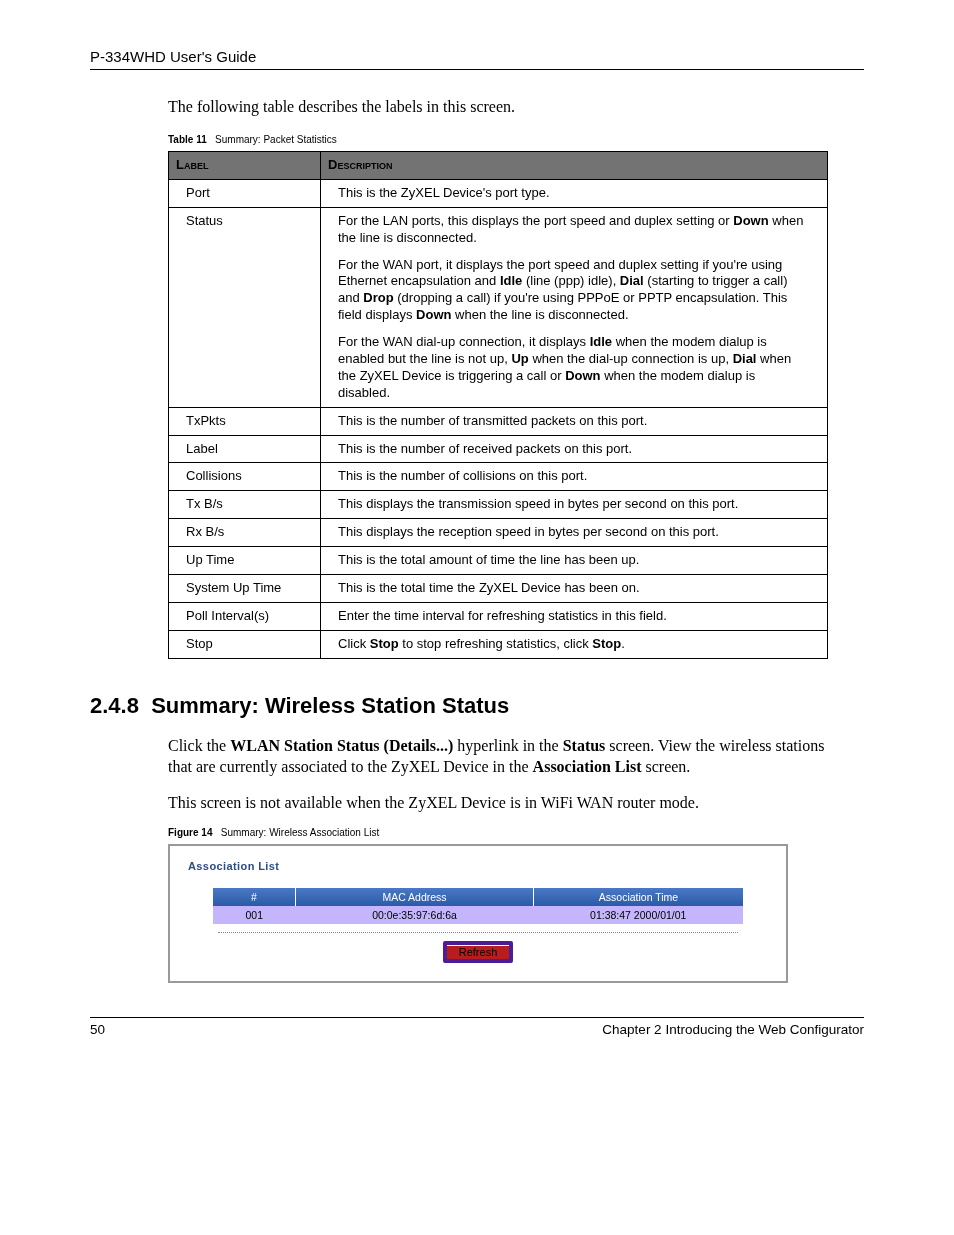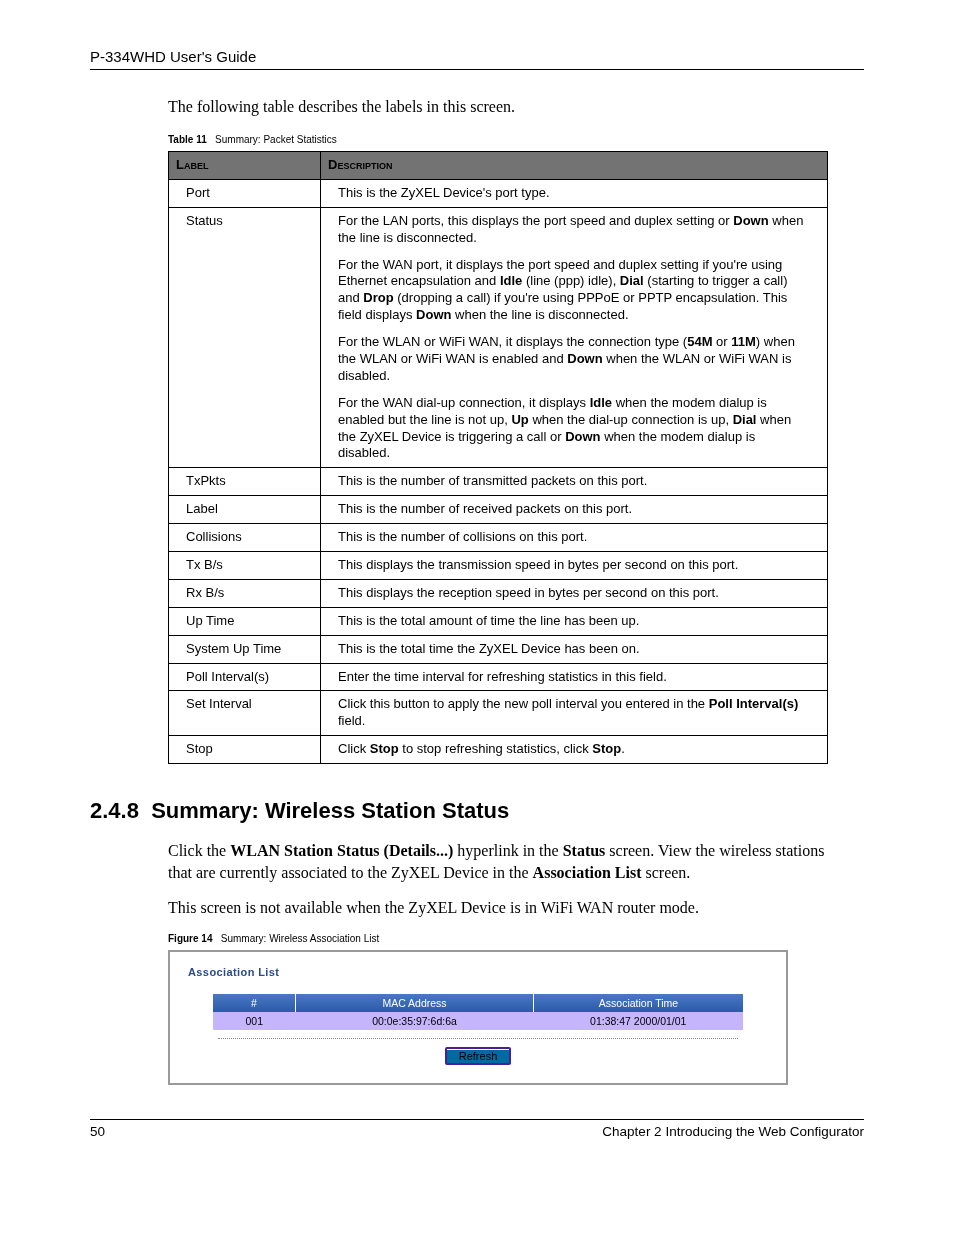--- a/index.html
+++ b/index.html
@@ -107,22 +107,22 @@
     width: 520px;
     margin: 8px auto 8px auto;
     border-top: 1px dotted #888;
     height: 0;
   }
   .refresh-wrap { text-align: center; margin-top: 2px; }
   .refresh-btn {
     font-family: Arial, sans-serif;
     font-size: 11px;
     padding: 1px 12px;
-    background: #0369a1;
-    border: 2px solid #4c1d95;
+    background: #b91c1c;
+    border: 4px solid #4c1d95;
     border-radius: 2px;
     box-shadow: inset 0 1px 0 #fff;
   }
   .footer {
     margin-top: 34px;
     border-top: 1px solid #000;
     padding-top: 4px;
     font-family: Arial, Helvetica, sans-serif;
     font-size: 13.5px;
     display: flex;
@@ -160,26 +160,20 @@
       <span>For the LAN ports, this displays the port speed and duplex setting or </span><b>Down</b><span> when the line is disconnected.</span>
     </td>
   </tr>
   <tr>
     <td class="subcell-mid"></td>
     <td class="subcell-mid">
       <span>For the WAN port, it displays the port speed and duplex setting if you're using Ethernet encapsulation and </span><b>Idle</b><span> (line (ppp) idle), </span><b>Dial</b><span> (starting to trigger a call) and </span><b>Drop</b><span> (dropping a call) if you're using PPPoE or PPTP encapsulation. This field displays </span><b>Down</b><span> when the line is disconnected.</span>
     </td>
   </tr>
   <tr>
-    <td class="subcell-mid"></td>
-    <td class="subcell-mid">
-      <span>For the WLAN or WiFi WAN, it displays the connection type (</span><b>54M</b><span> or </span><b>11M</b><span>) when the WLAN or WiFi WAN is enabled and </span><b>Down</b><span> when the WLAN or WiFi WAN is disabled.</span>
-    </td>
-  </tr>
-  <tr>
     <td class="subcell-top"></td>
     <td class="subcell-top">
       <span>For the WAN dial-up connection, it displays </span><b>Idle</b><span> when the modem dialup is enabled but the line is not up, </span><b>Up</b><span> when the dial-up connection is up, </span><b>Dial</b><span> when the ZyXEL Device is triggering a call or </span><b>Down</b><span> when the modem dialup is disabled.</span>
     </td>
   </tr>
 
   <tr>
     <td>TxPkts</td>
     <td>This is the number of transmitted packets on this port.</td>
   </tr>
@@ -203,26 +197,20 @@
     <td>Up Time</td>
     <td>This is the total amount of time the line has been up.</td>
   </tr>
   <tr>
     <td>System Up Time</td>
     <td>This is the total time the ZyXEL Device has been on.</td>
   </tr>
   <tr>
     <td>Poll Interval(s)</td>
     <td>Enter the time interval for refreshing statistics in this field.</td>
-  </tr>
-  <tr>
-    <td>Set Interval</td>
-    <td>
-      <span>Click this button to apply the new poll interval you entered in the </span><b>Poll Interval(s)</b><span> field.</span>
-    </td>
   </tr>
   <tr>
     <td>Stop</td>
     <td>
       <span>Click </span><b>Stop</b><span> to stop refreshing statistics, click </span><b>Stop</b><span>.</span>
     </td>
   </tr>
 </tbody>
   </table>
 

